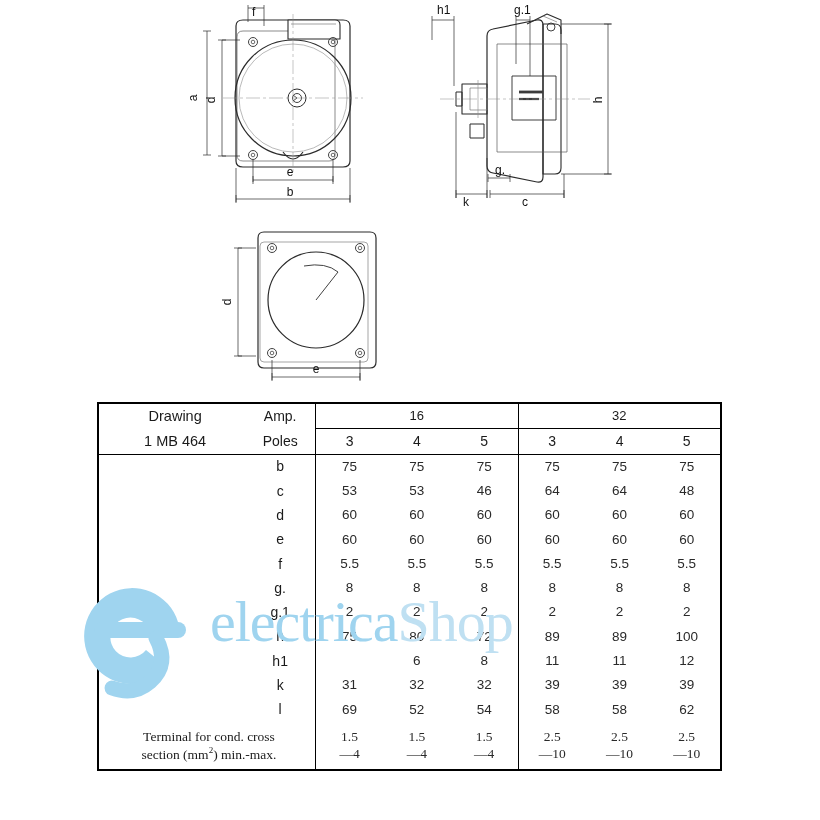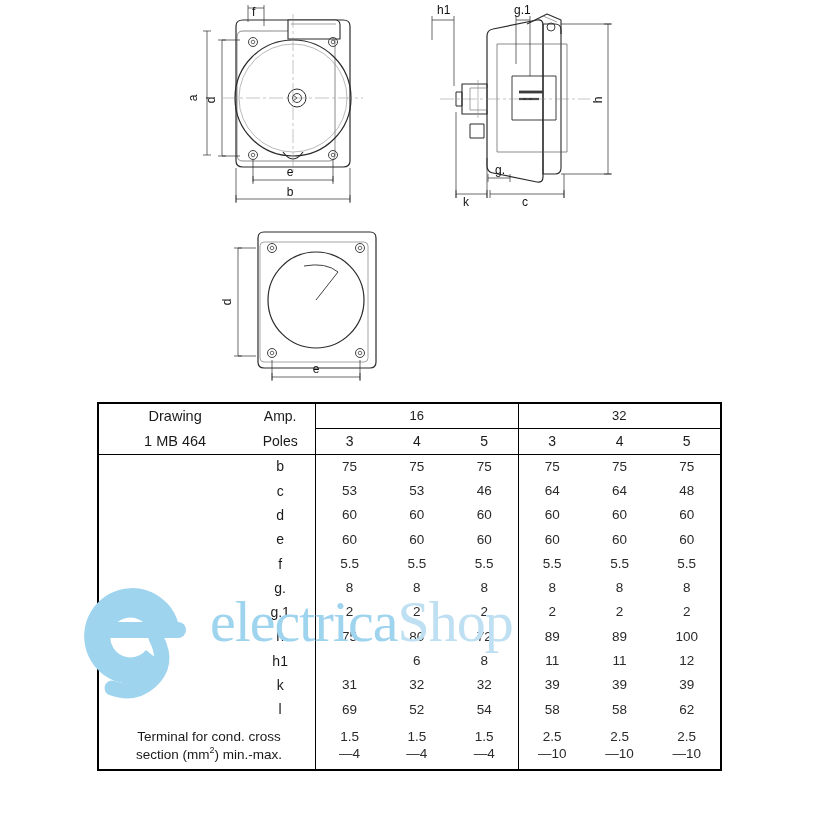--- a/index.html
+++ b/index.html
@@ -95,21 +95,21 @@
   .vline-r { border-right: 1px solid #000; }
   .term-cell {
     text-align: left;
     padding-left: 4px !important;
     font-weight: bold;
     font-size: 13.5px;
     line-height: 1.25;
   }
   .two-line { height: 48px; }
   .sub2 { font-size: 9px; vertical-align: super; }
-  .stack { display: block; line-height: 1.3; }
+  .stack { display: block; line-height: 1.3; font-family: Liberation Serif, serif; }
 </style>
 </head>
 <body>
 
 <div class="sheet">
 
   <div class="drawing-area">
     <svg width="820" height="395" viewBox="0 0 820 395" xmlns="http://www.w3.org/2000/svg">
       <g fill="none" stroke="#2b2b2b" stroke-width="1.1" stroke-linejoin="round">
 

